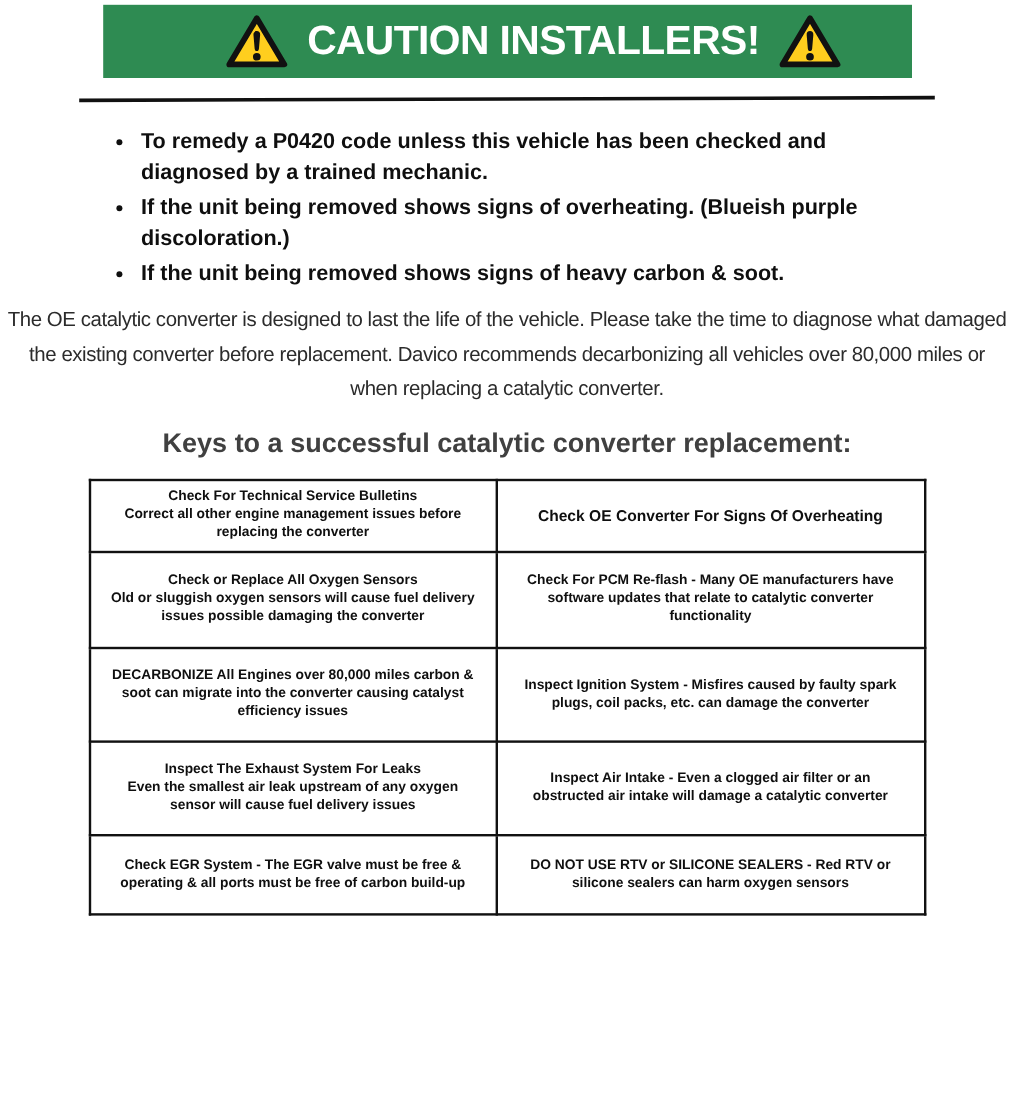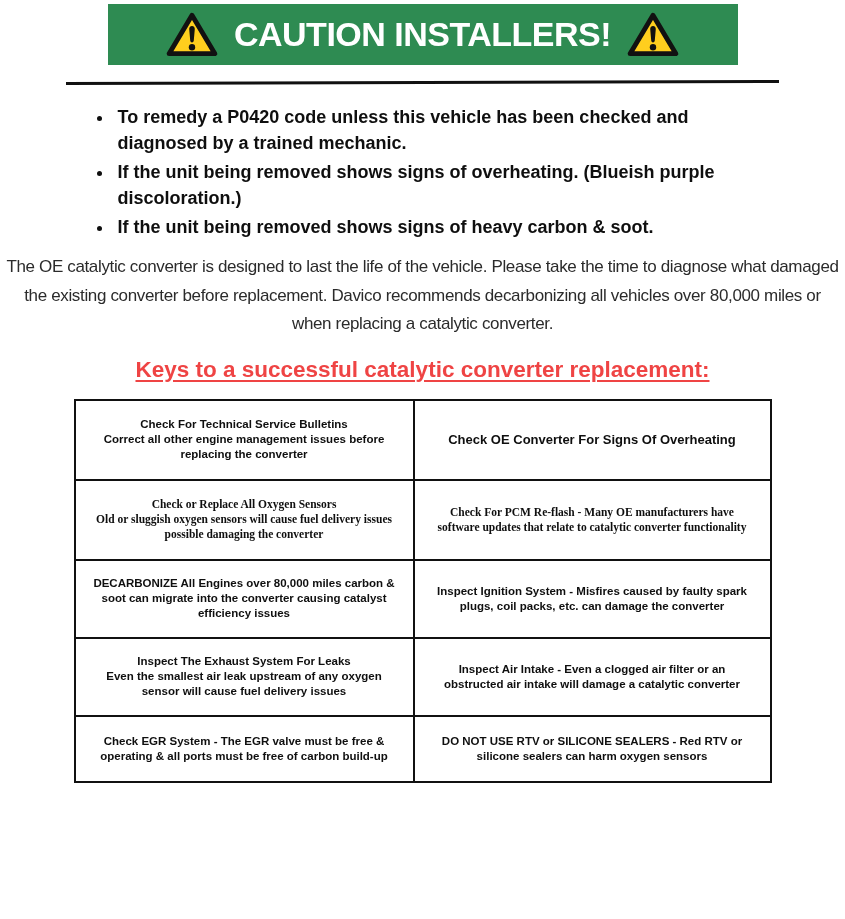--- a/index.html
+++ b/index.html
@@ -16,20 +16,21 @@
   
   .banner {
     width: 630px;
     height: 61px;
     margin: 4px auto 0 auto;
     background: #2e8b52;
     display: flex;
     align-items: center;
     justify-content: center;
     gap: 15px;
+    padding-left: 44px;
   }
   .banner-title {
     color: #ffffff;
     font-size: 34px;
     font-weight: bold;
     letter-spacing: -0.5px;
     white-space: nowrap;
   }
   .warn-icon { display: block; }
   .warn-icon svg { width: 54px; height: 48px; display: block; }
@@ -75,22 +76,21 @@
     font-weight: normal;
     color: #2b2b2b;
   }
 
   
   .keys-heading {
     margin: 18px 0 0 0;
     text-align: center;
     font-size: 22.5px;
     font-weight: bold;
-    color: #ef4444;
-    text-decoration: underline;
+    color: #404040;
     text-decoration-thickness: 2px;
     text-underline-offset: 3px;
   }
 
   
   .keys-table {
     margin: 16px auto 0 auto;
     border-collapse: collapse;
     table-layout: fixed;
     width: 696px;
@@ -99,22 +99,22 @@
     border: 2px solid #111111;
     text-align: center;
     vertical-align: middle;
     font-weight: bold;
     font-size: 11.5px;
     line-height: 15px;
     padding: 6px 16px;
     white-space: pre-line;
     color: #0f0f0f;
   }
-  .keys-table tr:nth-child(1) { height: 80px; }
-  .keys-table tr:nth-child(2) { height: 80px; font-family: Liberation Serif, serif; }
+  .keys-table tr:nth-child(1) { height: 60px; }
+  .keys-table tr:nth-child(2) { height: 80px; }
   .keys-table tr:nth-child(3) { height: 78px; }
   .keys-table tr:nth-child(4) { height: 78px; }
   .keys-table tr:nth-child(5) { height: 66px; }
   .keys-table tr:nth-child(6) { height: 78px; }
   .keys-table tr:nth-child(1) td:last-child { font-size: 13px; line-height: 17px; }
 </style>
 </head>
 <body>
 
 <div class="page">

